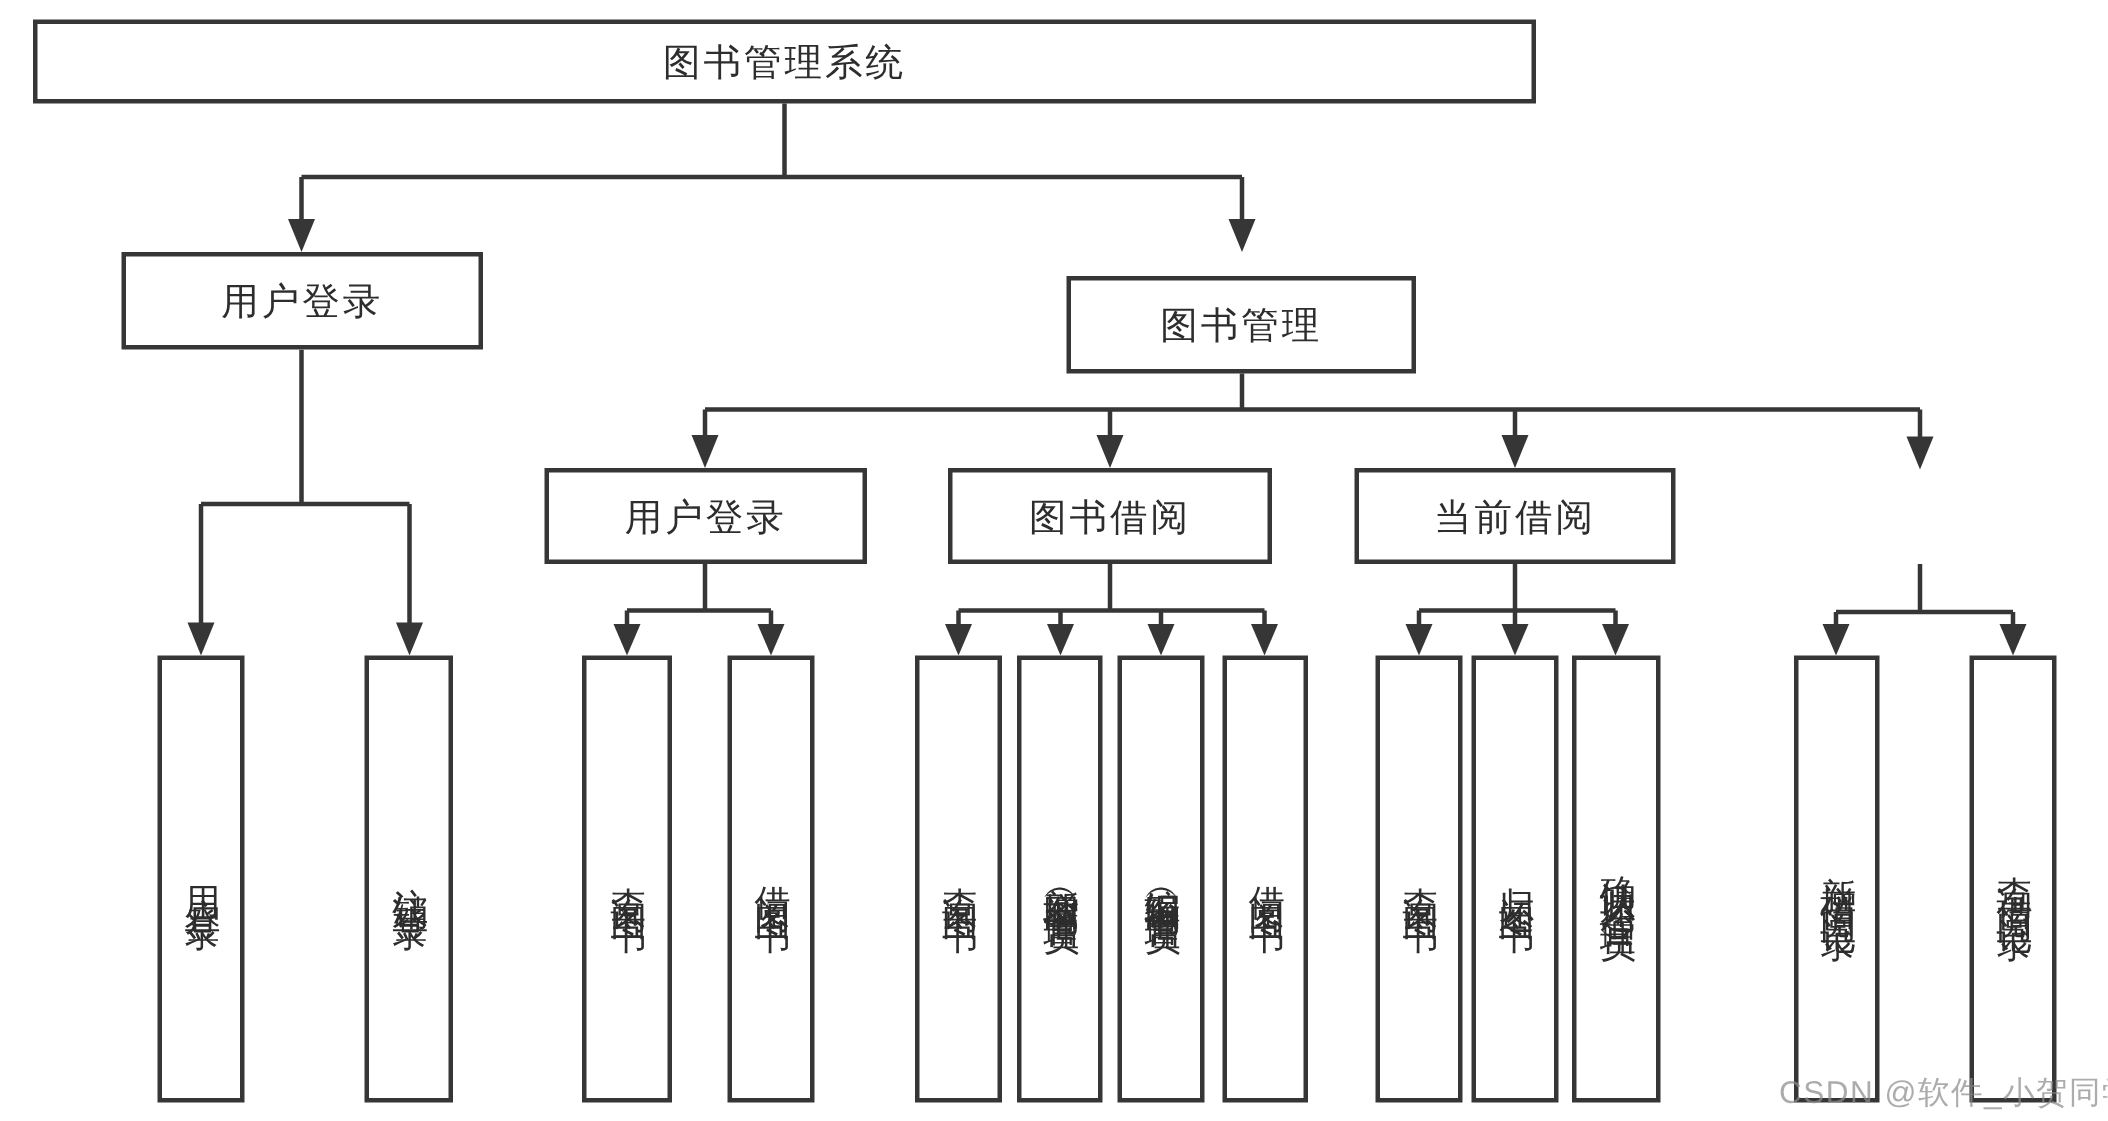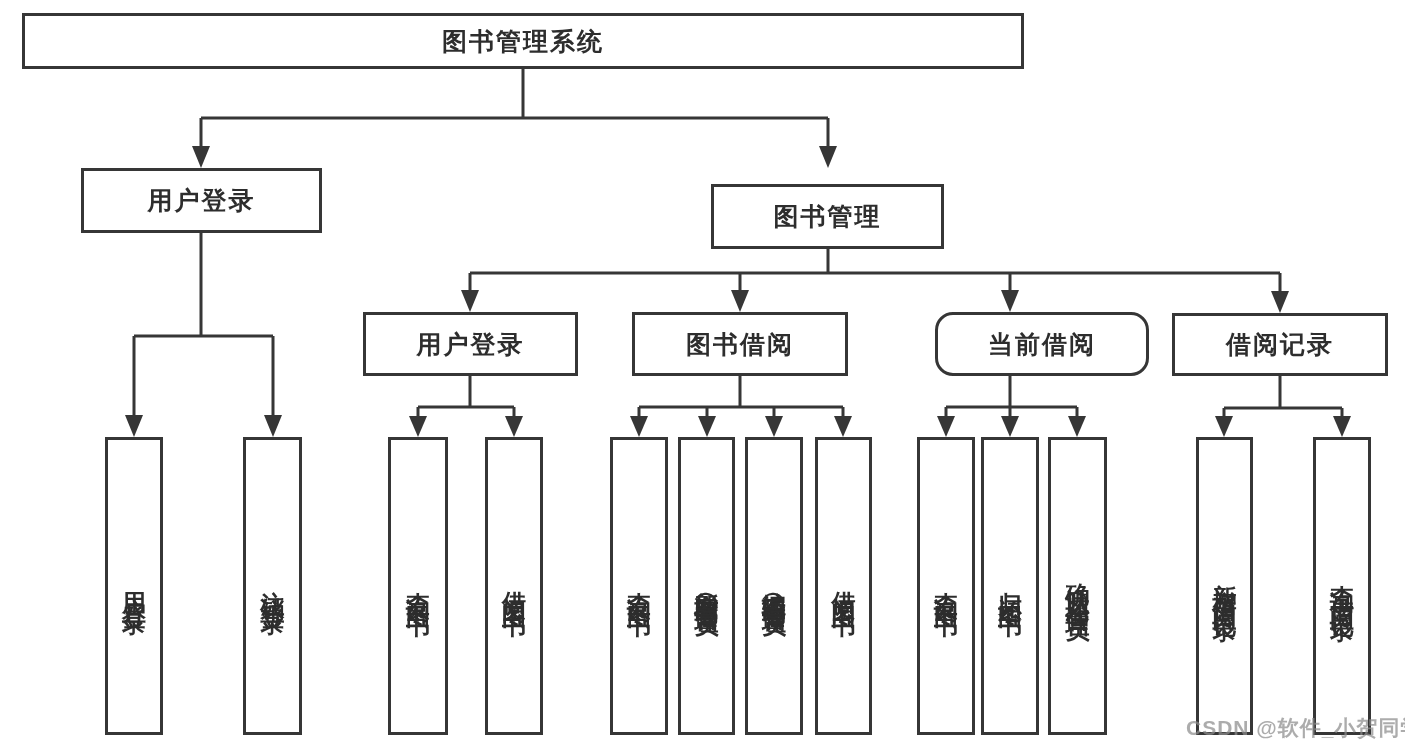--- a/index.html
+++ b/index.html
@@ -1,21 +1,21 @@
 <!DOCTYPE html>
 <html><head>
 <meta charset="utf-8">
 <style>
   * { margin: 0; padding: 0; box-sizing: border-box; }
   html, body { background: #ffffff; }
   body {
     font-family: "Liberation Sans", "DejaVu Sans", sans-serif;
     width: 1405px; height: 747px; overflow: hidden; position: relative;
   }
-  .stage { position: absolute; left: 0; top: 0; width: 1405px; height: 654px; background: #ffffff; font-weight: bold; }
+  .stage { position: absolute; left: 0; top: 0; width: 1405px; height: 654px; background: #ffffff; }
   .wires { position: absolute; left: 0; top: 0; width: 1405px; height: 747px; }
   .wires path { stroke: #363636; stroke-width: 3; fill: none; }
   .wires polygon { fill: #363636; stroke: none; }
   .node {
     position: absolute; background: #ffffff; border: 3px solid #363636;
     display: flex; align-items: center; justify-content: center;
     color: #2d2d2d; font-size: 25px; letter-spacing: 2px; white-space: nowrap;
     z-index: 2;
   }
   .leaf {
@@ -77,22 +77,21 @@
     <polygon points="1333,416 1351,416 1342,437"></polygon>
   </svg>
 
   <div class="node" style="left:22px; top:13px; width:1002px; height:56px;">图书管理系统</div>
 
   <div class="node" style="left:81px; top:168px; width:241px; height:65px;">用户登录</div>
   <div class="node" style="left:711px; top:184px; width:233px; height:65px;">图书管理</div>
 
   <div class="node" style="left:363px; top:312px; width:215px; height:64px;">用户登录</div>
   <div class="node" style="left:632px; top:312px; width:216px; height:64px;">图书借阅</div>
-  <div class="node" style="left:935px; top:312px; width:214px; height:64px;border-radius:18px;">当前借阅</div>
-  <div class="node" style="left:1172px; top:313px; width:216px; height:63px;">借阅记录</div>
+  <div class="node" style="left:903px; top:312px; width:214px; height:64px;">当前借阅</div>
 
   <div class="leaf ls4" style="left:105px; width:58px;">用户登录</div>
   <div class="leaf ls4" style="left:243px; width:59px;">注销登录</div>
 
   <div class="leaf ls4" style="left:388px; width:60px;">查询图书</div>
   <div class="leaf ls4" style="left:485px; width:58px;">借阅图书</div>
 
   <div class="leaf ls4" style="left:610px; width:58px;">查询图书</div>
   <div class="leaf ls10" style="left:678px; width:57px;">新增图书（管理员）</div>
   <div class="leaf ls10" style="left:745px; width:58px;">编辑图书（管理员）</div>

